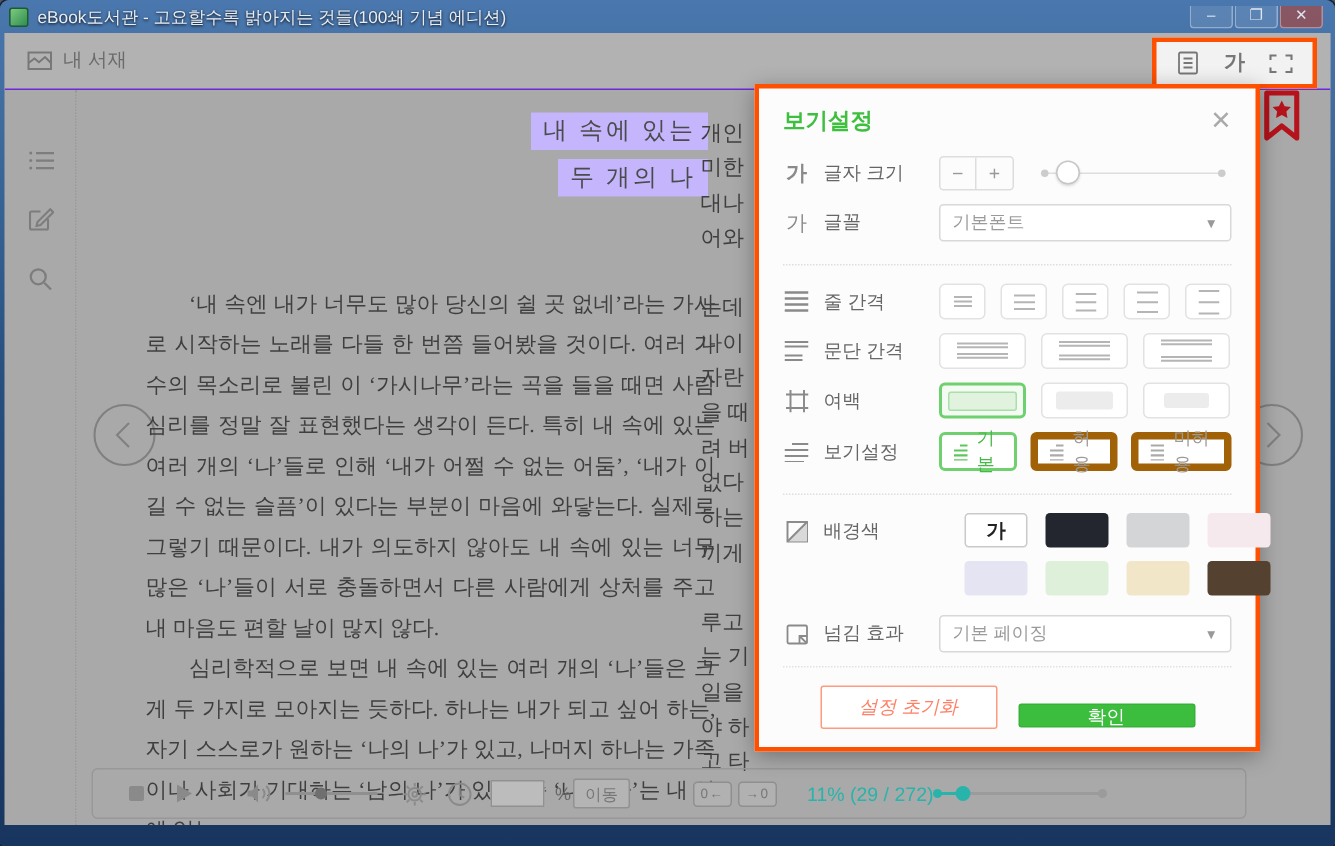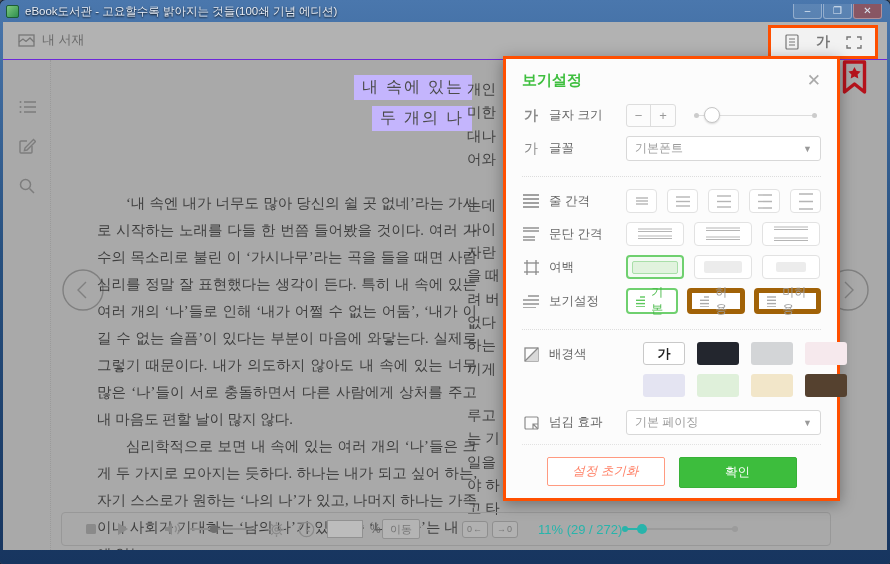--- a/index.html
+++ b/index.html
@@ -86,21 +86,21 @@
   .margin-btn.sel .inner{ background:#e1f3de; border:1px solid #a9dfa9; }
   .indent-btn{ height:26px; padding:0 8px; border:5px solid #a16207; border-radius:4px; background:#fff;
     display:flex; align-items:center; gap:6px; margin-right:9px; color:#9b9b9b; font-size:12px; }
   .indent-btn.sel{ border:2px solid #6fd06f; color:#45b945; }
   .swatch-grid{ display:grid; grid-template-columns:repeat(4,42px); gap:9px 12px; }
   .swatch{ width:42px; height:23px; border-radius:3px; }
   .swatch.first{ border:1px solid #c9c9c9; display:flex; align-items:center; justify-content:center;
     color:#222; font-size:13px; font-weight:bold; }
   .panel-footer{ margin-top:auto; padding-top:12px; border-top:1px dotted #e2e2e2; display:flex; justify-content:center; gap:14px; }
   .reset-btn{ width:118px; height:29px; background:#fff; border:1px solid #ff9a80; color:#ff8066; font-size:12.5px; border-radius:2px;font-style:italic; }
-  .ok-btn{ width:118px; height:31px; background:#3dbd3d; border:1px solid #38b138; color:#fff; font-size:12.5px; border-radius:2px; }
+  .ok-btn{ width:118px; height:16px; background:#3dbd3d; border:1px solid #38b138; color:#fff; font-size:12.5px; border-radius:2px;margin-top:12px; }
   button{ font-family:inherit; }
   svg{ display:block; }
 </style>
 </head>
 <body>
 
 <div class="window">
 
   <div class="titlebar">
     <div class="app-icon"></div>

